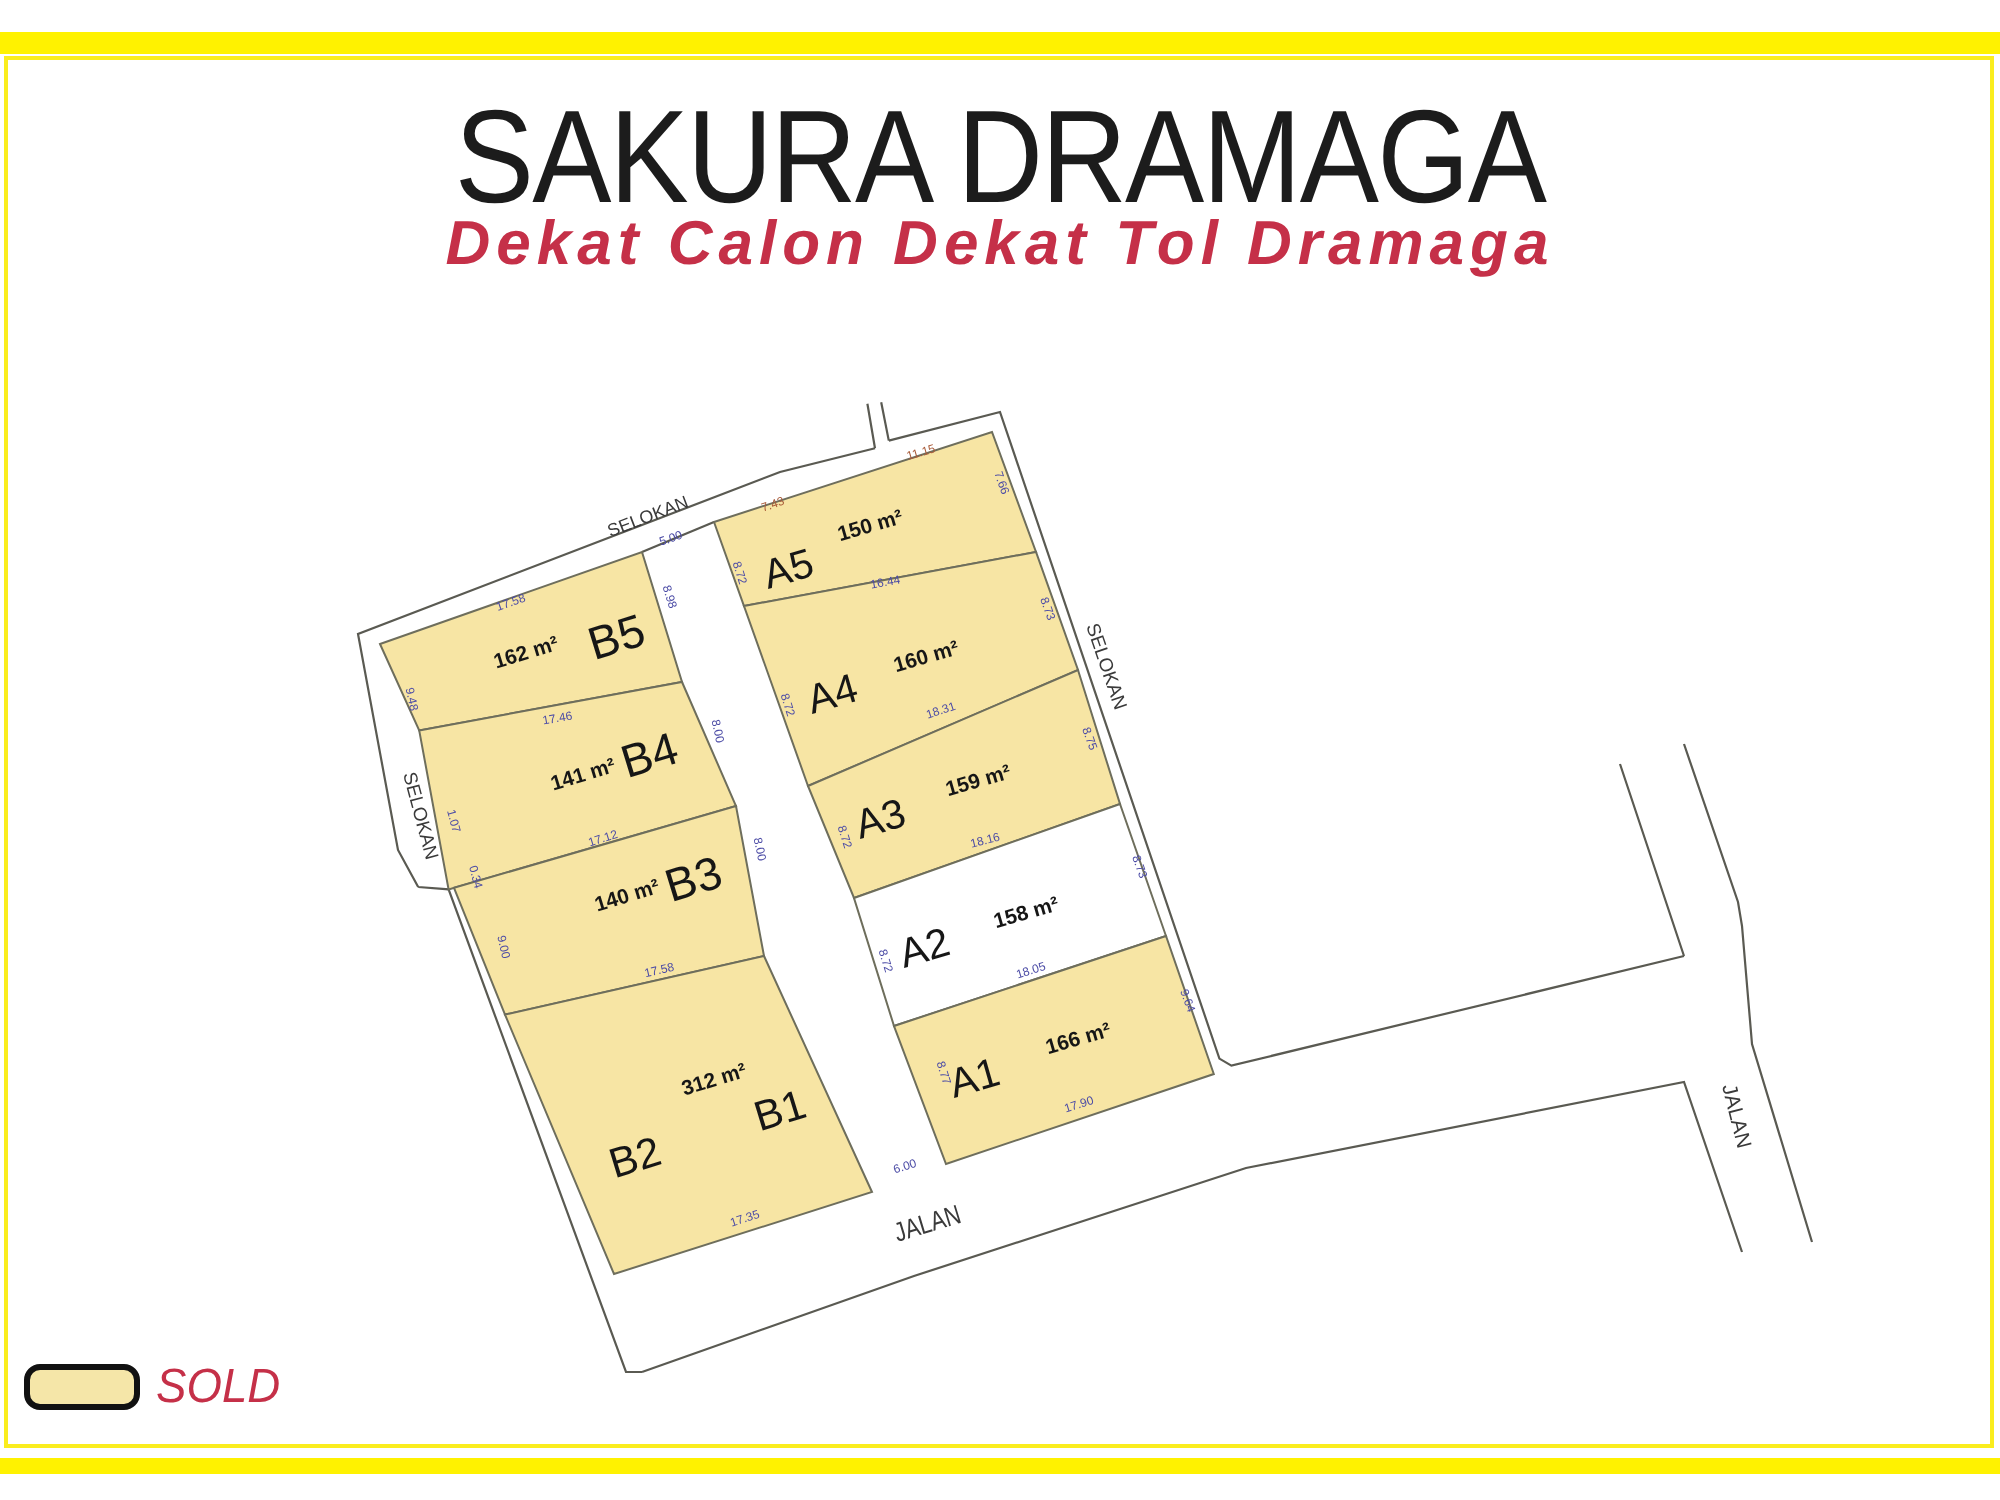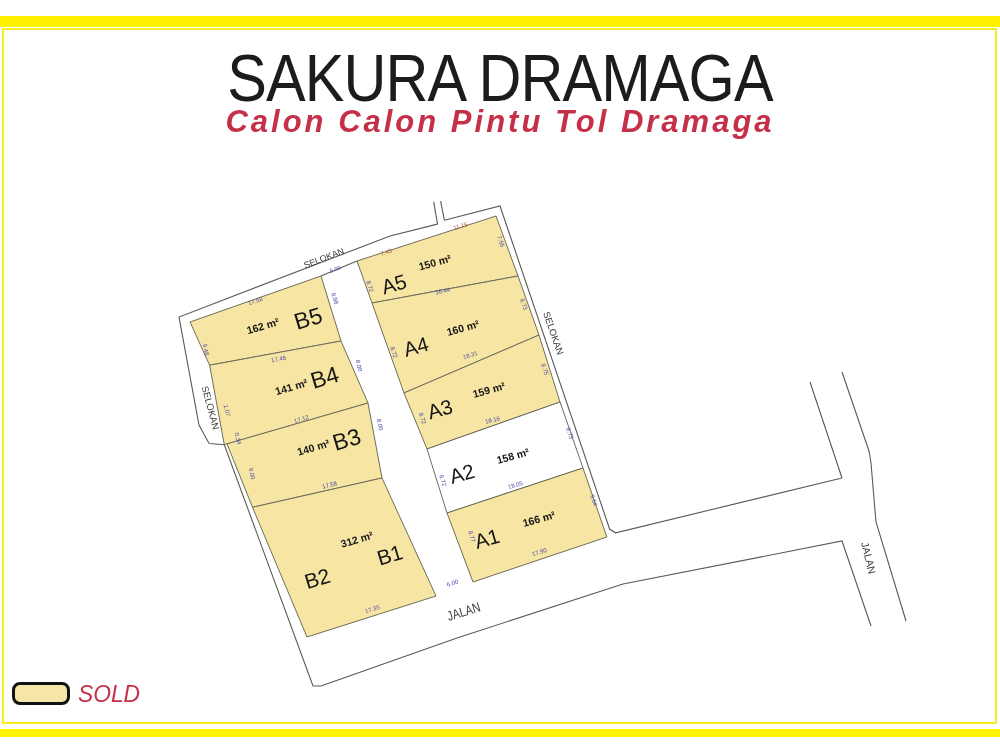--- a/index.html
+++ b/index.html
@@ -10,21 +10,21 @@
 <body>
 
 <div class="abs" style="left:0;top:16px;width:1000px;height:11px;background:#FFF200;"></div>
 
 <div class="abs" style="left:0;top:729px;width:1000px;height:8px;background:#FFF200;"></div>
 
 <div class="abs" style="left:2px;top:28px;width:991px;height:692px;border:2px solid #FAED1E;"></div>
 
 <div class="abs" style="left:0;top:40px;width:1000px;text-align:center;font-size:66px;color:#1c1c1c;letter-spacing:-1px;transform:scaleX(0.90);">SAKURA DRAMAGA</div>
 
-<div class="abs" style="left:0;top:104px;width:1000px;text-align:center;font-size:31px;font-weight:bold;font-style:italic;color:#C53048;letter-spacing:3px;">Calon Calon Pintu Tol Dramaga</div>
+<div class="abs" style="left:0;top:104px;width:1000px;text-align:center;font-size:31px;font-weight:bold;font-style:italic;color:#C53048;letter-spacing:3px;">Dekat Calon Dekat Tol Dramaga</div>
 
 <svg class="abs" style="left:0;top:0;" width="1000" height="750" viewBox="0 0 1000 750">
   <g fill="none" stroke="#5a5a52" stroke-width="1.1">
 
     <path d="M 209.1,443.5 L 199,425 L 179,317 L 390,236 L 437.5,224.1 M 209.1,443.5 L 224.3,444.7 L 313,686 L 321,686"></path>
 
     <path d="M 437.5,224.1 L 433.7,201.9 M 444.4,220.3 L 440.6,201.1"></path>
 
     <path d="M 444.4,220.3 L 500,206 L 609.7,529.3 L 615.7,532.8 L 842,478"></path>
 

